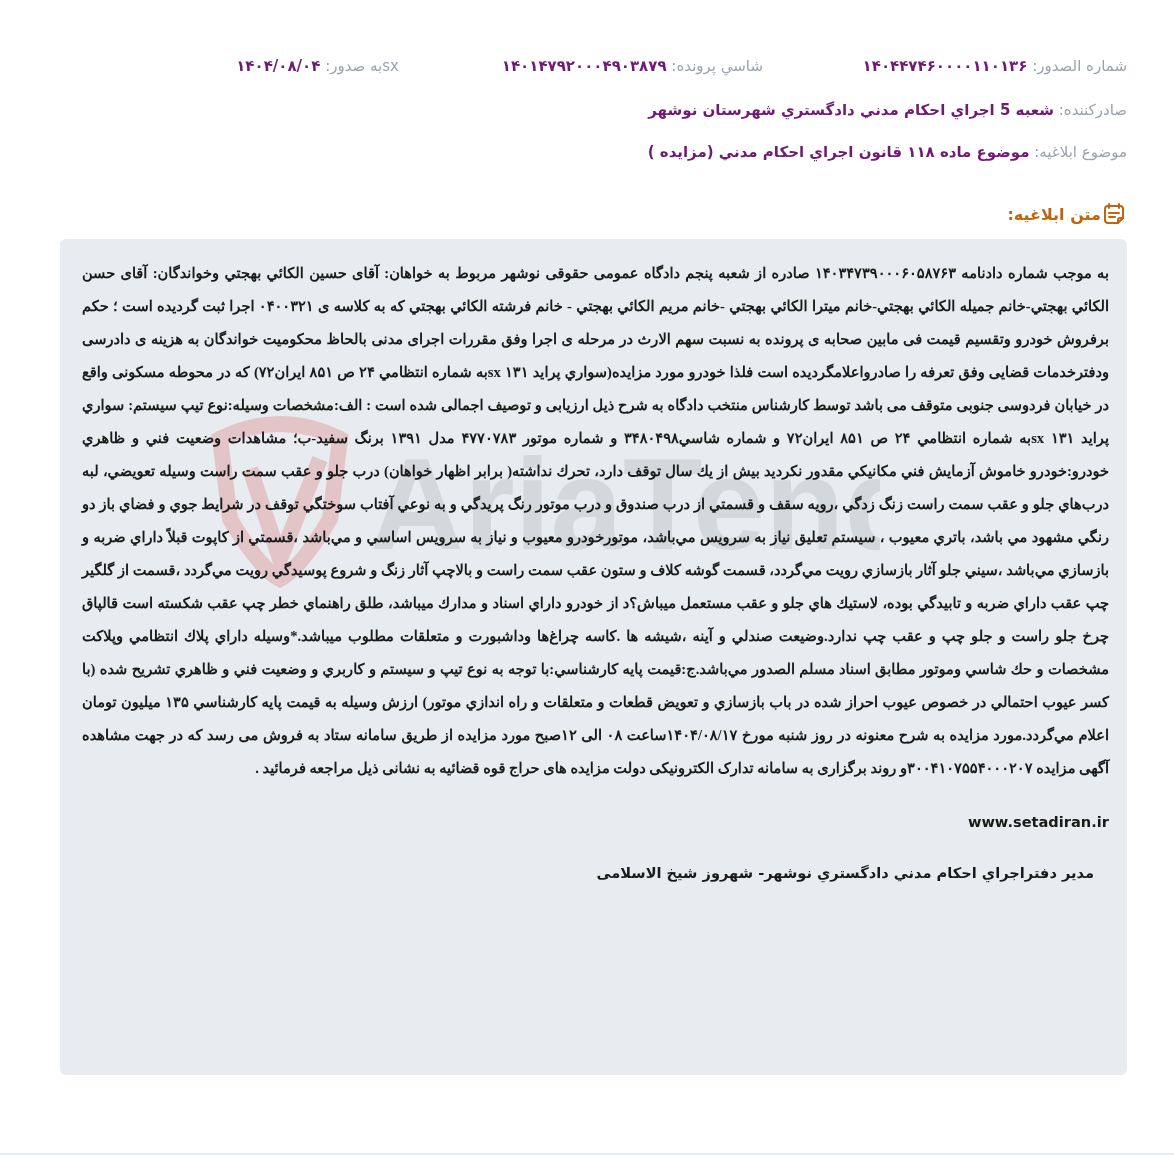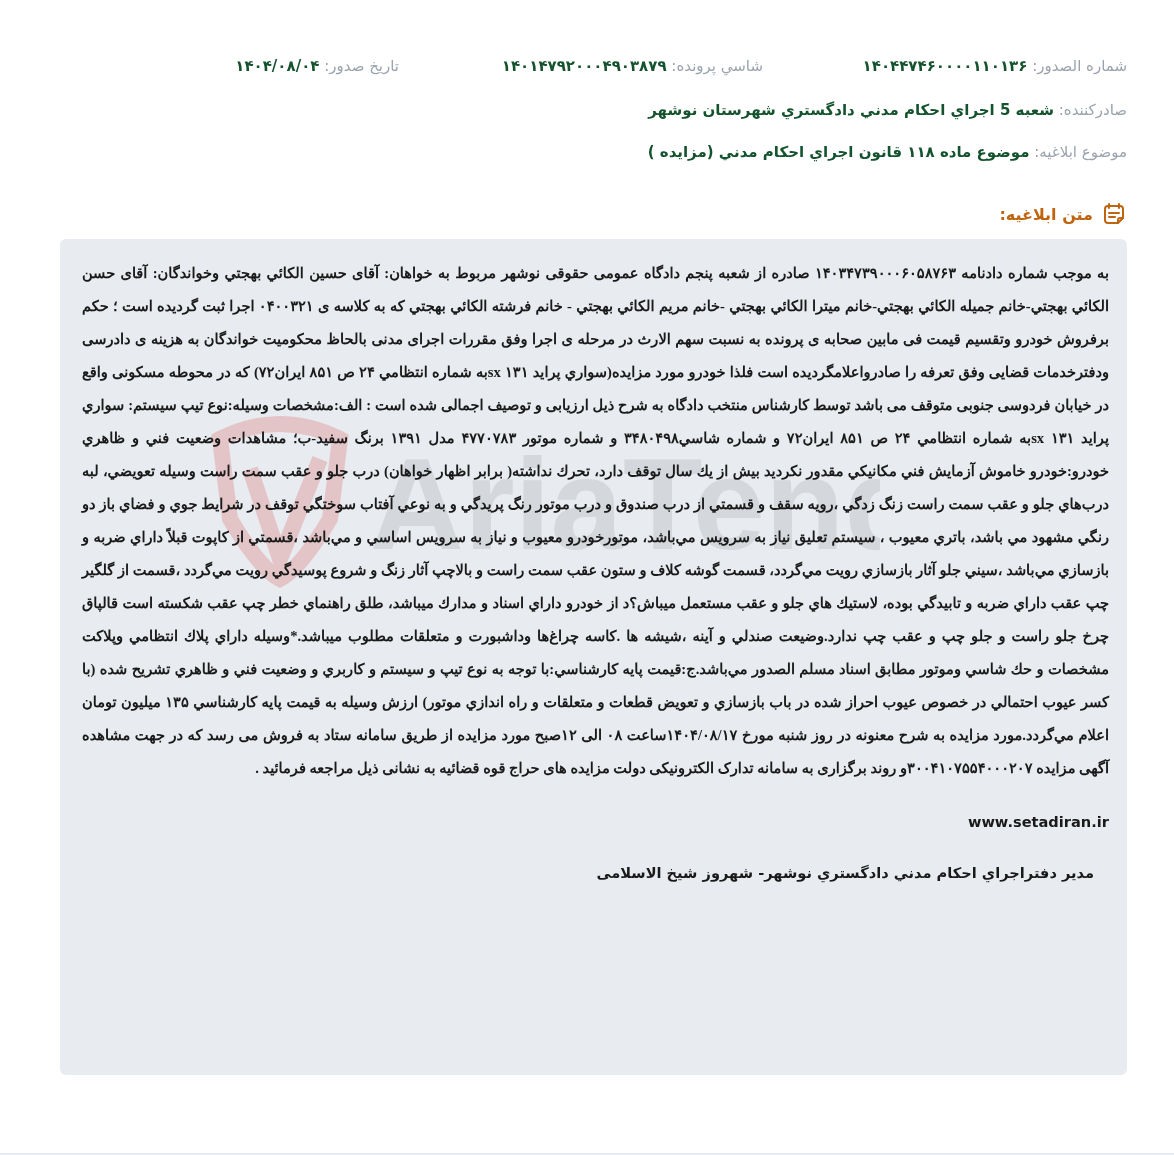--- a/index.html
+++ b/index.html
@@ -19,36 +19,35 @@
     }
     .meta-row {
       position: absolute;
       right: 47px;
       left: 40px;
       font-size: 15px;
       color: #9aa3ad;
       white-space: nowrap;
     }
     .meta-row .label { color: #9aa3ad; }
-    .meta-row .value { color: #14532d; font-weight: bold; }
+    .meta-row .value { color: #701a75; font-weight: bold; }
     .row1 { top: 57px; height: 24px; }
     .row1 .item { position: absolute; top: 0; }
     .row1 .item-notice { right: 0; }
     .row1 .item-case { right: 364px; }
     .row1 .item-date { right: 728px; }
     .row2 { top: 101px; }
     .row3 { top: 143px; }
 
     .section-title {
       position: absolute;
       top: 201px;
       right: 47px;
       display: flex;
       align-items: center;
-      gap: 8px;
       color: #c0650f;
       font-weight: bold;
       font-size: 16px;
     }
     .section-title svg { display: block; }
 
     .card {
       position: absolute;
       top: 239px;
       left: 60px;
@@ -91,21 +90,21 @@
 <div class="meta-row row1">
   <span class="item item-notice">
     <span class="label">شماره الصدور:</span>
     <span class="value">۱۴۰۴۴۷۴۶۰۰۰۰۱۱۰۱۳۶</span>
   </span>
   <span class="item item-case">
     <span class="label">شاسي پرونده:</span>
     <span class="value">۱۴۰۱۴۷۹۲۰۰۰۴۹۰۳۸۷۹</span>
   </span>
   <span class="item item-date">
-    <span class="label">تاریخ صدور:</span>
+    <span class="label">sxبه صدور:</span>
     <span class="value">۱۴۰۴/۰۸/۰۴</span>
   </span>
 </div>
 
 <div class="meta-row row2">
   <span class="label">صادرکننده:</span>
   <span class="value">شعبه 5 اجراي احكام مدني دادگستري شهرستان نوشهر</span>
 </div>
 
 <div class="meta-row row3">

